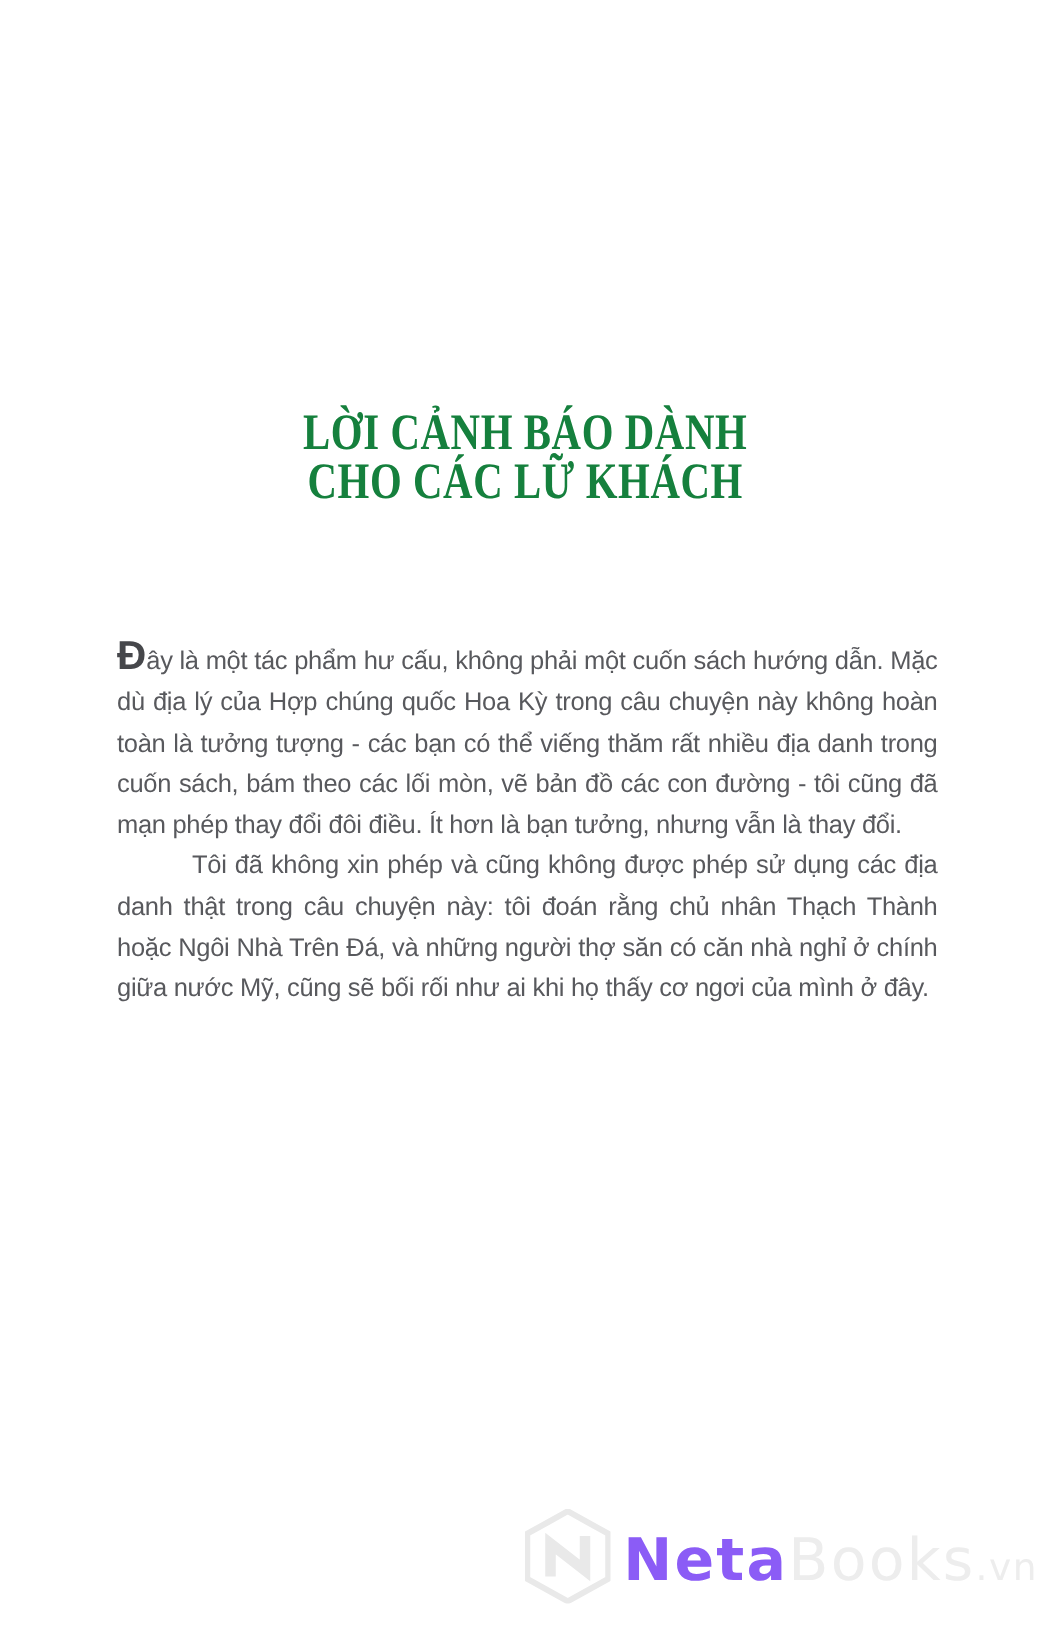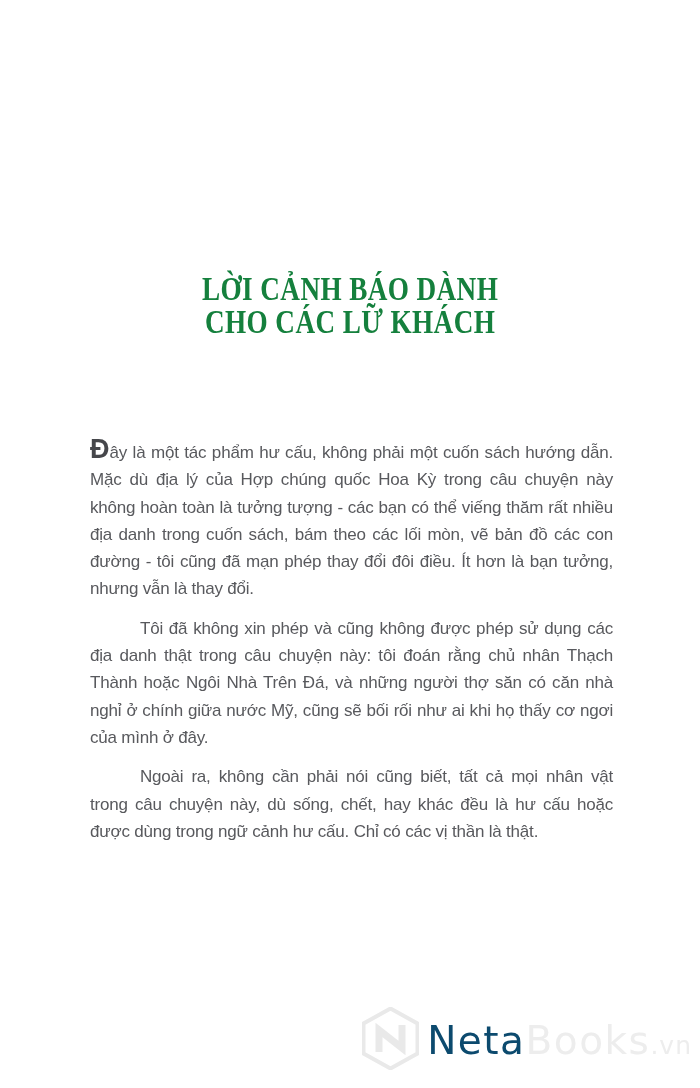--- a/index.html
+++ b/index.html
@@ -34,21 +34,21 @@
   }
   .body-text {
     position: absolute;
     top: 424px; left: 78px; width: 547px;
     color: #58595d;
     font-size: 17px;
     letter-spacing: -0.2px;
     line-height: 27.3px;
     text-align: justify;
   }
-  .body-text p { margin: 12px; }
+  .body-text p { margin: 0; }
   .body-text p.indent { text-indent: 50px; }
   .drop-cap {
     font-size: 27px;
     font-weight: 700;
     color: #46474b;
     letter-spacing: 0;
   }
   .watermark {
     position: absolute;
     right: 8px; bottom: 14px;
@@ -58,40 +58,39 @@
   }
   .wm-logo { margin-right: 8px; }
   .wm-text {
     font-family: "DejaVu Sans", sans-serif;
     font-size: 39px;
     line-height: 1;
     letter-spacing: 1.5px;
     color: #ebebeb;
     white-space: nowrap;
   }
-  .wm-neta  { font-weight: 400; color: #0c4a6e; }
+  .wm-neta  { font-weight: 700; color: #8b5cf6; }
   .wm-books { font-weight: 400; color: #ededed; }
   .wm-tld   { font-weight: 400; font-size: 25px; color: #ededed; letter-spacing: 1px; }
 </style>
 </head>
 <body>
 
 <div class="page">
 
   <div class="title">
     <div class="title-inner">
       <div>LỜI CẢNH BÁO DÀNH</div>
       <div>CHO CÁC LỮ KHÁCH</div>
     </div>
   </div>
 
   <div class="body-text">
     <p><span class="drop-cap">Đ</span><span>ây là một tác phẩm hư cấu, không phải một cuốn sách hướng dẫn. Mặc dù địa lý của Hợp chúng quốc Hoa Kỳ trong câu chuyện này không hoàn toàn là tưởng tượng - các bạn có thể viếng thăm rất nhiều địa danh trong cuốn sách, bám theo các lối mòn, vẽ bản đồ các con đường - tôi cũng đã mạn phép thay đổi đôi điều. Ít hơn là bạn tưởng, nhưng vẫn là thay đổi.</span></p>
     <p class="indent">Tôi đã không xin phép và cũng không được phép sử dụng các địa danh thật trong câu chuyện này: tôi đoán rằng chủ nhân Thạch Thành hoặc Ngôi Nhà Trên Đá, và những người thợ săn có căn nhà nghỉ ở chính giữa nước Mỹ, cũng sẽ bối rối như ai khi họ thấy cơ ngơi của mình ở đây.</p>
-    <p class="indent">Ngoài ra, không cần phải nói cũng biết, tất cả mọi nhân vật trong câu chuyện này, dù sống, chết, hay khác đều là hư cấu hoặc được dùng trong ngữ cảnh hư cấu. Chỉ có các vị thần là thật.</p>
   </div>
 
   <div class="watermark">
     <span class="wm-logo">
       <svg width="57" height="63" viewBox="0 0 57 63">
         <polygon points="28.5,1.5 55.5,16.5 55.5,46.5 28.5,61.5 1.5,46.5 1.5,16.5" fill="none" stroke="#e9e9e9" stroke-width="4"></polygon>
         <path d="M17,45 L17,23 L40,41 L40,18" fill="none" stroke="#e9e9e9" stroke-width="7"></path>
       </svg>
     </span>
     <span class="wm-text"><span class="wm-neta">Neta</span><span class="wm-books">Books</span><span class="wm-tld">.vn</span></span>

